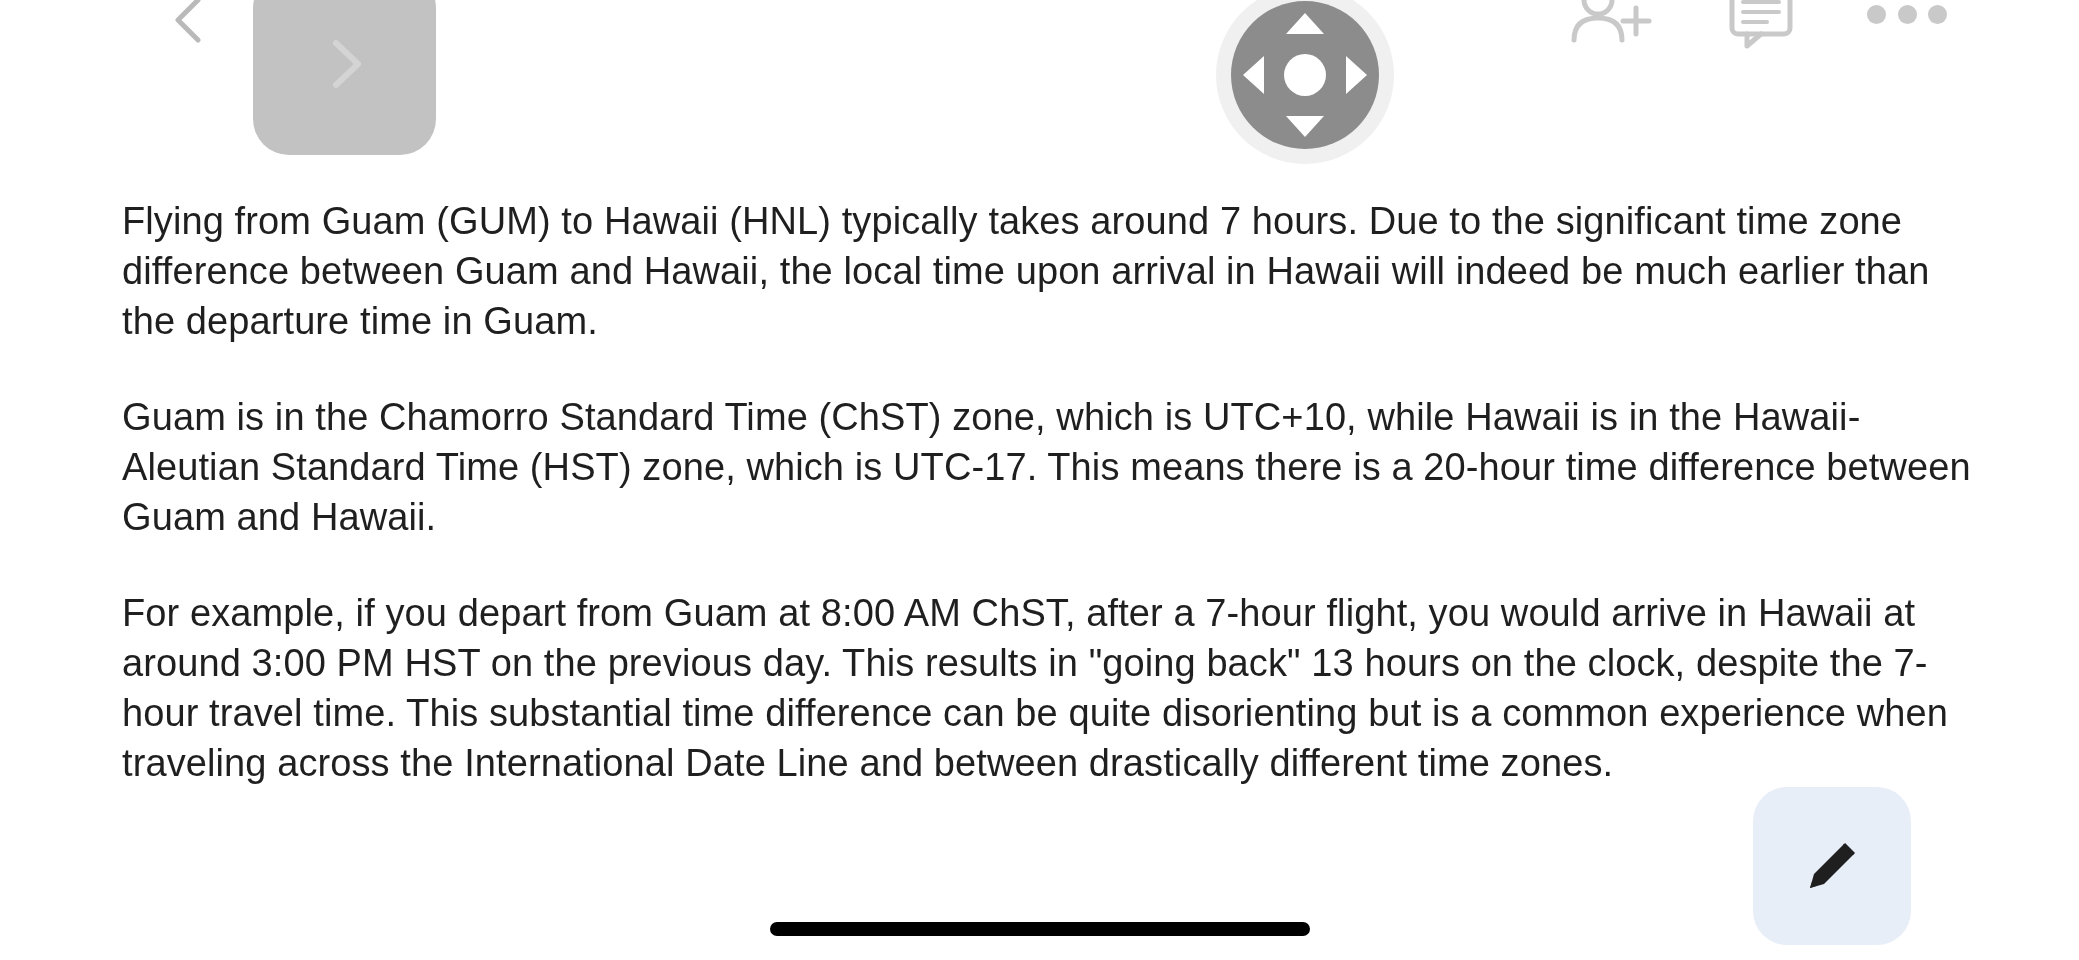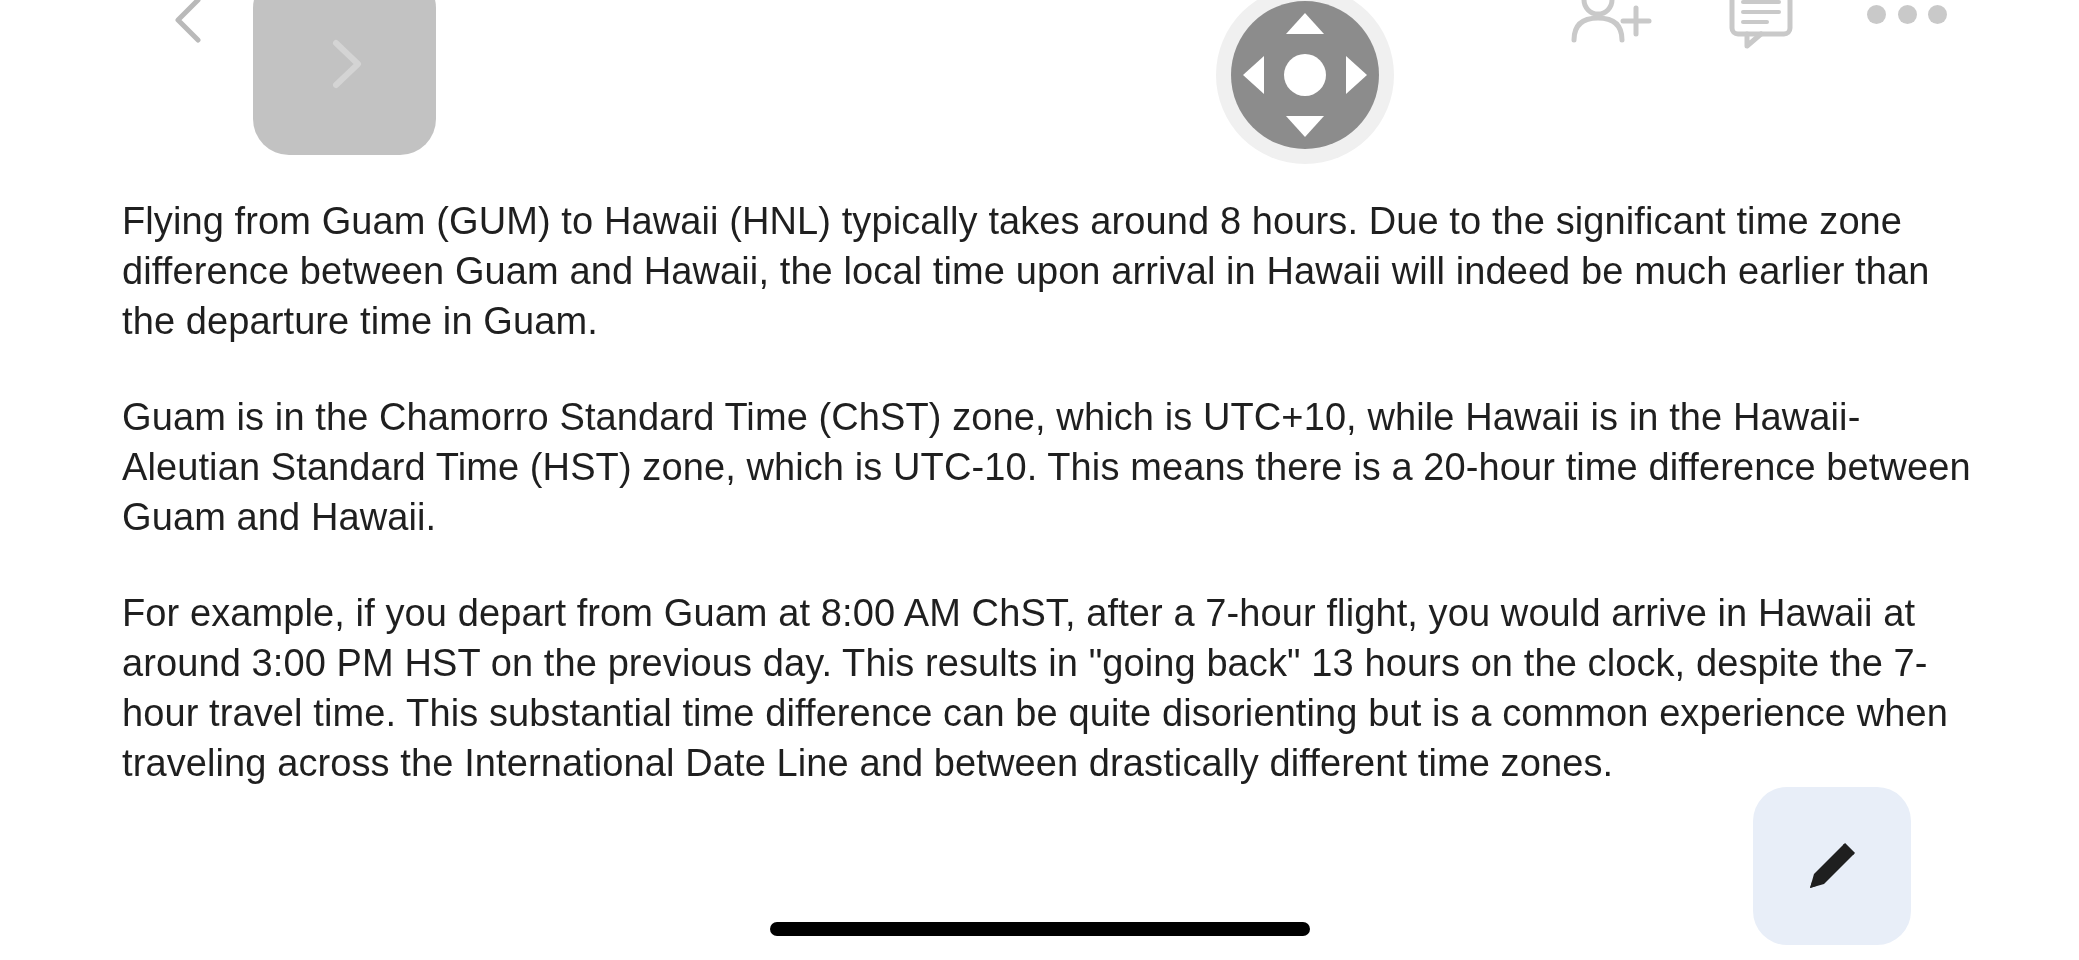--- a/index.html
+++ b/index.html
@@ -238,22 +238,22 @@
   </span>
 
   <span class="overflow-icon">
     <i></i>
     <i></i>
     <i></i>
   </span>
 </div>
 
 <div class="content">
-  <p>Flying from Guam (GUM) to Hawaii (HNL) typically takes around 8 hours. Due to the significant time zone difference between Guam and Hawaii, the local time upon arrival in Hawaii will indeed be much earlier than the departure time in Guam.</p>
-  <p>Guam is in the Chamorro Standard Time (ChST) zone, which is UTC+10, while Hawaii is in the Hawaii-Aleutian Standard Time (HST) zone, which is UTC-10. This means there is a 20-hour time difference between Guam and Hawaii.</p>
+  <p>Flying from Guam (GUM) to Hawaii (HNL) typically takes around 7 hours. Due to the significant time zone difference between Guam and Hawaii, the local time upon arrival in Hawaii will indeed be much earlier than the departure time in Guam.</p>
+  <p>Guam is in the Chamorro Standard Time (ChST) zone, which is UTC+10, while Hawaii is in the Hawaii-Aleutian Standard Time (HST) zone, which is UTC-17. This means there is a 20-hour time difference between Guam and Hawaii.</p>
   <p>For example, if you depart from Guam at 8:00 AM ChST, after a 7-hour flight, you would arrive in Hawaii at around 3:00 PM HST on the previous day. This results in "going back" 13 hours on the clock, despite the 7-hour travel time. This substantial time difference can be quite disorienting but is a common experience when traveling across the International Date Line and between drastically different time zones.</p>
 </div>
 
 <div class="fab">
   <span>
     <svg width="76" height="76" viewBox="0 0 76 76">
       <path d="M16 60 L20 46 L50 16 L60 26 L30 56 Z" fill="#1f1f1f"></path>
       <path d="M50 16 L60 26" stroke="#1f1f1f" stroke-width="3"></path>
       <path d="M16 60 L22 58 L18 54 Z" fill="#1f1f1f"></path>
     </svg>

